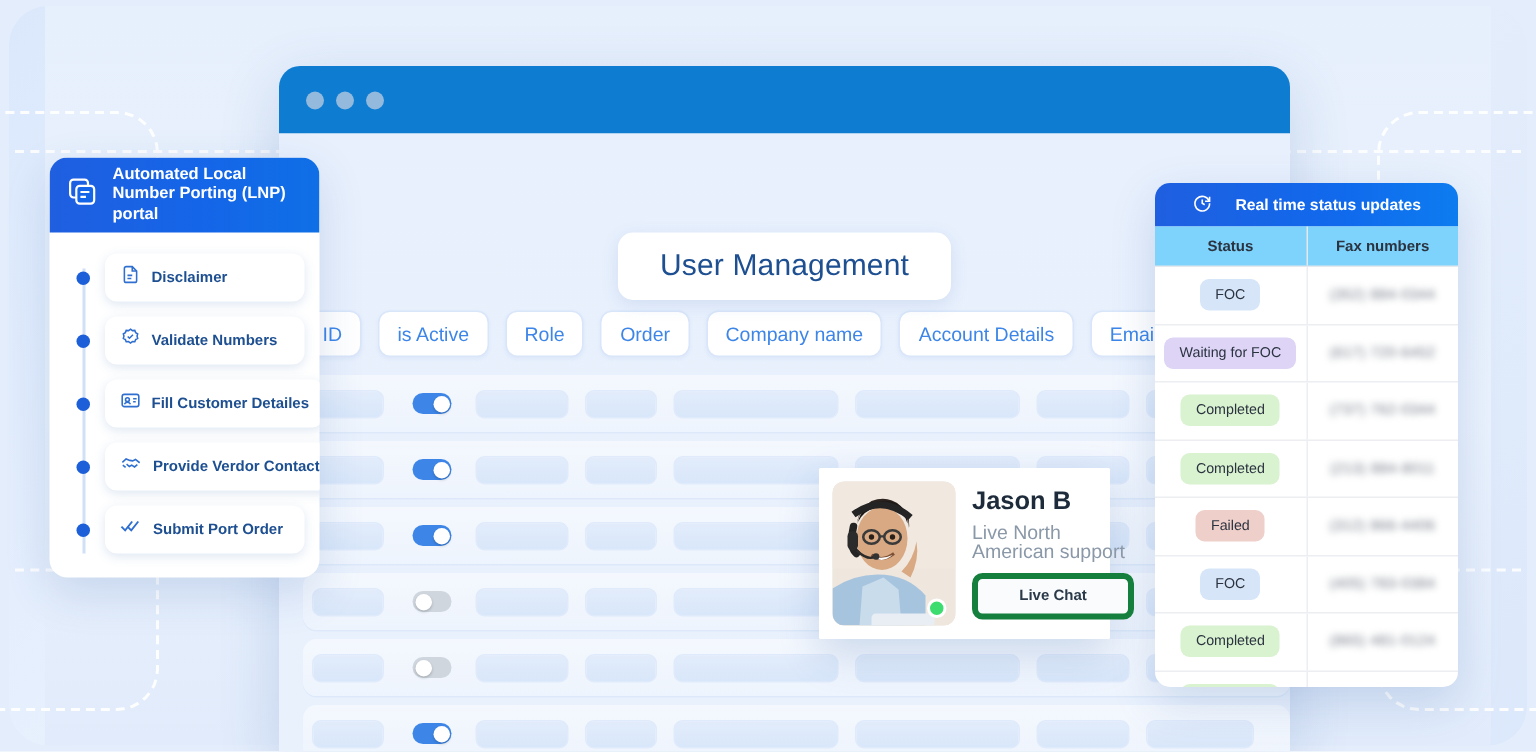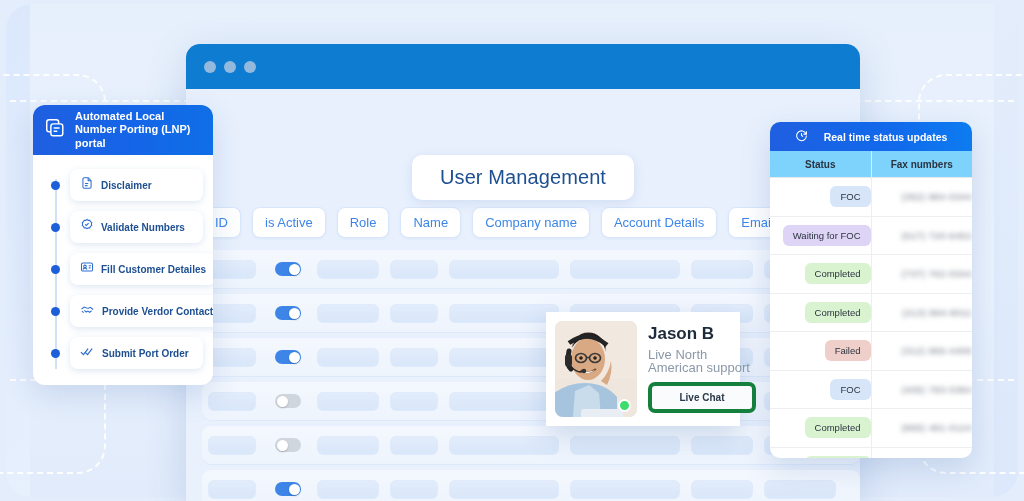--- a/index.html
+++ b/index.html
@@ -283,21 +283,21 @@
     font-size: 10px; font-weight: bold; color: #2b3340;
   }
   .status-col:first-child { border-right: 1px solid #e5e8ec; }
   .status-row {
     display: flex;
     height: 38.5px;
     border-bottom: 1px solid #eceef1;
   }
   .status-cell {
     flex: 1;
-    display: flex; align-items: center; justify-content: flex-end;
+    display: flex; align-items: center; justify-content: center;
   }
   .status-cell:first-child { border-right: 1px solid #eceef1; }
   .badge {
     font-size: 9.5px;
     border-radius: 6px;
     padding: 5px 10px;
     white-space: nowrap;
   }
   .fax {
     font-size: 9.5px;
@@ -330,21 +330,21 @@
     </div>
     <div class="browser-body">
 
       <div class="title-pill">User Management</div>
 
       <div class="table-wrap">
         <div class="thead">
           <div class="th">ID</div>
           <div class="th">is Active</div>
           <div class="th">Role</div>
-          <div class="th">Name</div>
+          <div class="th">Order</div>
           <div class="th">Company name</div>
           <div class="th">Account Details</div>
           <div class="th">Email</div>
           <div class="th">Cre</div>
         </div>
         <div id="rows-host">
             <div class="trow">
               <div class="cell c-id"></div>
               <div class="toggle on">
                 <span class="knob"></span>

